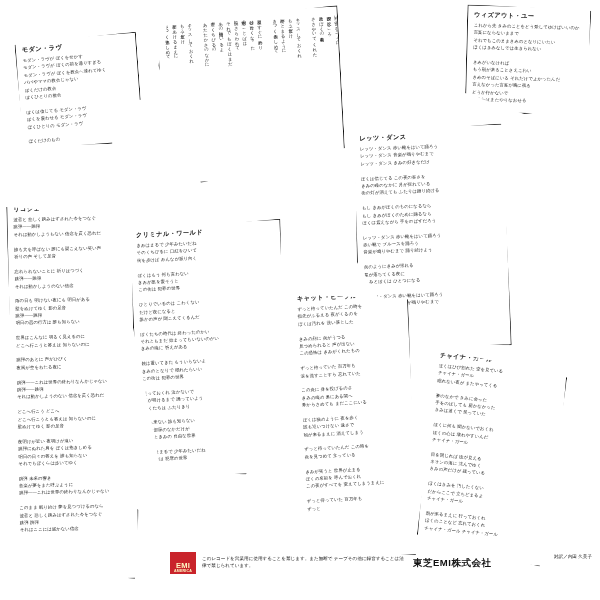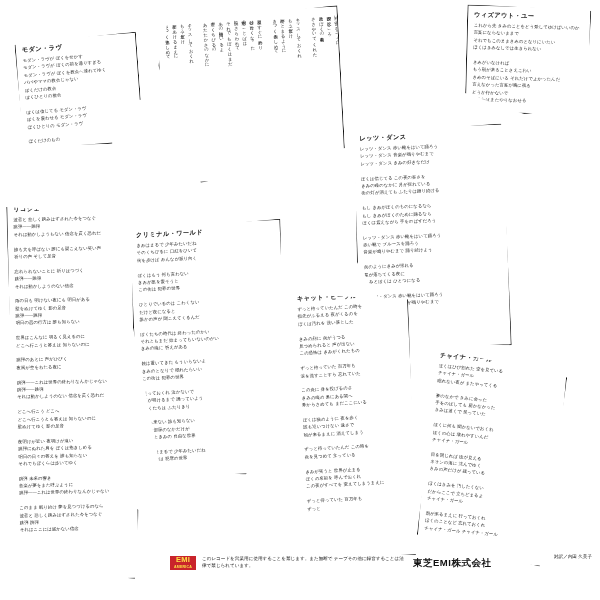--- a/index.html
+++ b/index.html
@@ -96,27 +96,27 @@
 
   
   #credit-bar {
     position: absolute;
     left: 170px; top: 550px; width: 420px; height: 26px;
     display: flex;
     align-items: center;
     gap: 6px;
   }
   #emi-logo {
-    width: 26px; height: 14px;
+    width: 26px; height: 22px;
     background: #c9242b;
-    color: #fde047;
+    color: #fef9c3;
     display: flex;
     flex-direction: column;
     align-items: center;
-    justify-content: space-between;
+    justify-content: flex-end;
     line-height: 1;
     flex: none;
   }
   #emi-logo .emi-top { font-size: 7.5px; font-weight: bold; letter-spacing: 0.3px; }
   #emi-logo .emi-bot { font-size: 3.6px; font-weight: bold; margin-top: 1px; letter-spacing: 0.2px; }
   #credit-text {
     font-size: 4.6px;
     line-height: 1.5;
     color: #111;
     flex: none;

